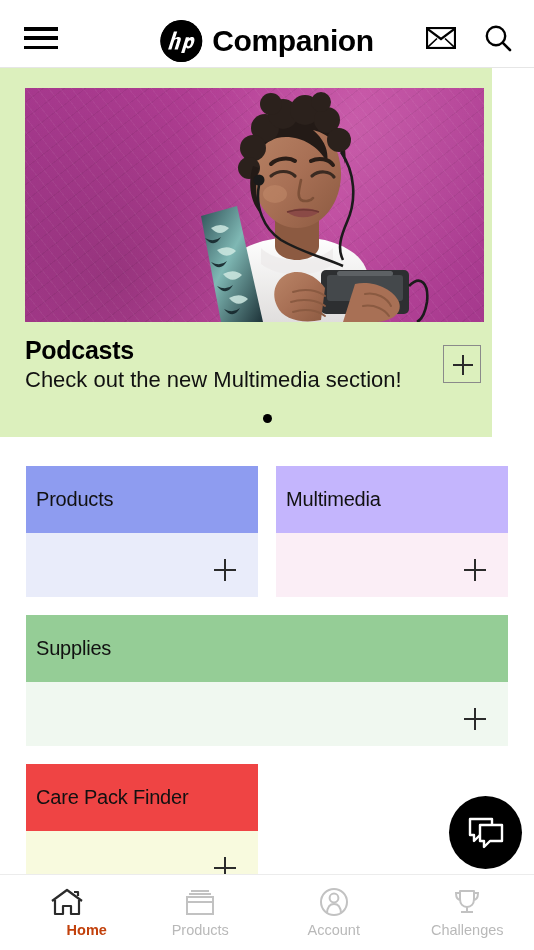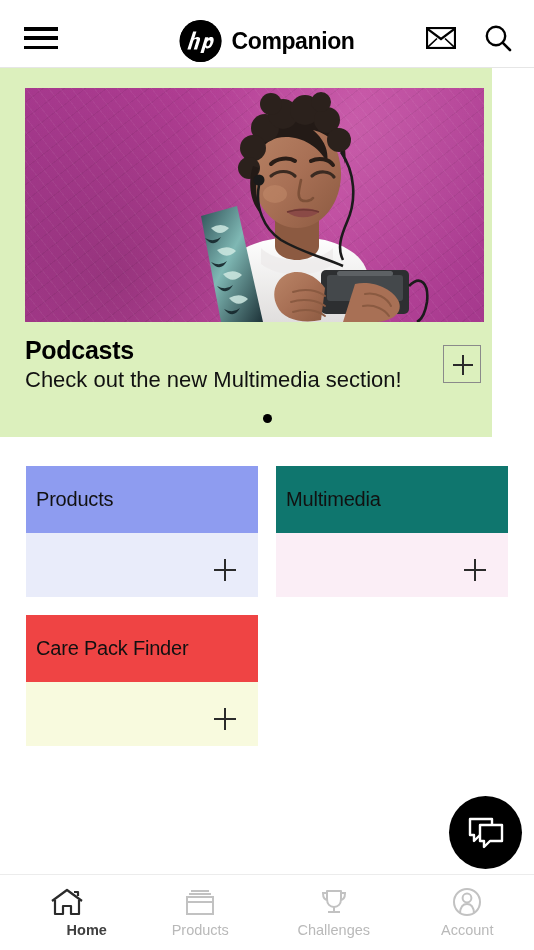--- a/index.html
+++ b/index.html
@@ -38,21 +38,21 @@
     display: flex; align-items: center; gap: 10px;
   }
   .hp-logo {
     width: 42px; height: 42px; border-radius: 50%;
     background: #000000;
     display: flex; align-items: center; justify-content: center;
     position: relative; overflow: hidden;
   }
   .hp-logo svg { display: block; }
   .brand-name {
-    font-size: 23px; font-weight: bold; color: #000000;
+    font-size: 30px; font-weight: bold; color: #000000;
     letter-spacing: -0.4px;
   }
   .header-icons {
     position: absolute; right: 22px; top: 24px;
     display: flex; align-items: center; gap: 28px;
   }
   .icon-btn { cursor: pointer; display: block; line-height: 0; }
   .header-rule {
     position: absolute; left: 0; top: 67px;
     width: 534px; height: 1px; background: #e6e6e6;
@@ -158,21 +158,21 @@
     border-top: 1px solid #ececec;
     display: flex; align-items: center;
     z-index: 30;
   }
   .nav-item {
     flex: 1; display: flex; flex-direction: column;
     align-items: center; justify-content: center; gap: 5px;
     cursor: pointer;
   }
   .nav-label { font-size: 14.5px; color: #b9b9b9; }
-  .nav-item.active .nav-label { color: #404040; font-weight: bold; margin-left: 40px; }
+  .nav-item.active .nav-label { color: #c2410c; font-weight: bold; margin-left: 40px; }
   .nav-icon { height: 30px; display: flex; align-items: center; justify-content: center; }
 </style>
 </head>
 <body>
 
 <div id="app">
 
   <div class="header">
     <div class="hamburger">
       <span></span>
@@ -325,29 +325,39 @@
     <div class="tile-row">
       <div class="tile half">
         <div class="tile-head" style="background: rgb(142, 156, 240);">
           <span class="tile-label">Products</span>
         </div>
         <div class="tile-body" style="background: rgb(233, 236, 250);">
           <span class="tile-plus"></span>
         </div>
       </div>
       <div class="tile half">
-        <div class="tile-head" style="background: #0f766e;">
+        <div class="tile-head" style="background: #c4b5fd;">
           <span class="tile-label">Multimedia</span>
         </div>
         <div class="tile-body" style="background: rgb(251, 238, 246);">
           <span class="tile-plus"></span>
         </div>
       </div>
     </div>
 
+    <div class="tile-row">
+      <div class="tile full">
+        <div class="tile-head" style="background: rgb(149, 205, 150);">
+          <span class="tile-label">Supplies</span>
+        </div>
+        <div class="tile-body" style="background: rgb(240, 248, 240);">
+          <span class="tile-plus"></span>
+        </div>
+      </div>
+    </div>
 
     <div class="tile-row">
       <div class="tile half">
         <div class="tile-head" style="background: #ef4444;">
           <span class="tile-label">Care Pack Finder</span>
         </div>
         <div class="tile-body" style="background: rgb(248, 250, 222);">
           <span class="tile-plus"></span>
         </div>
       </div>
@@ -377,40 +387,40 @@
     <div class="nav-item">
       <span class="nav-icon">
         <svg width="34" height="28" viewBox="0 0 34 28">
           <rect x="4" y="9" width="26" height="17" fill="none" stroke="#c2c2c2" stroke-width="2"></rect>
           <line x1="6" y1="6" x2="28" y2="6" stroke="#c2c2c2" stroke-width="2"></line>
           <line x1="8" y1="3" x2="26" y2="3" stroke="#c2c2c2" stroke-width="2"></line>
           <line x1="4" y1="14" x2="30" y2="14" stroke="#c2c2c2" stroke-width="2"></line>
         </svg>
       </span>
       <span class="nav-label">Products</span>
+    </div>
+
+    <div class="nav-item">
+      <span class="nav-icon">
+        <svg width="30" height="30" viewBox="0 0 30 30">
+          <circle cx="15" cy="15" r="13" fill="none" stroke="#c2c2c2" stroke-width="2"></circle>
+          <circle cx="15" cy="11" r="4.4" fill="none" stroke="#c2c2c2" stroke-width="2"></circle>
+          <path d="M8 26 C8.5 19 11 17 15 17 C19 17 21.5 19 22 26" fill="none" stroke="#c2c2c2" stroke-width="2"></path>
+        </svg>
+      </span>
+      <span class="nav-label">Account</span>
     </div>
 
     <div class="nav-item">
       <span class="nav-icon">
         <svg width="32" height="28" viewBox="0 0 32 28">
           <path d="M9 3 H23 V11 C23 16 20 19 16 19 C12 19 9 16 9 11 Z" fill="none" stroke="#c2c2c2" stroke-width="2" stroke-linejoin="round"></path>
           <path d="M9 5 H5 C5 10 7 12 10 12" fill="none" stroke="#c2c2c2" stroke-width="2"></path>
           <path d="M23 5 H27 C27 10 25 12 22 12" fill="none" stroke="#c2c2c2" stroke-width="2"></path>
           <line x1="16" y1="19" x2="16" y2="23" stroke="#c2c2c2" stroke-width="2"></line>
           <line x1="10" y1="24" x2="22" y2="24" stroke="#c2c2c2" stroke-width="2"></line>
         </svg>
       </span>
       <span class="nav-label">Challenges</span>
     </div>
-
-    <div class="nav-item">
-      <span class="nav-icon">
-        <svg width="30" height="30" viewBox="0 0 30 30">
-          <circle cx="15" cy="15" r="13" fill="none" stroke="#c2c2c2" stroke-width="2"></circle>
-          <circle cx="15" cy="11" r="4.4" fill="none" stroke="#c2c2c2" stroke-width="2"></circle>
-          <path d="M8 26 C8.5 19 11 17 15 17 C19 17 21.5 19 22 26" fill="none" stroke="#c2c2c2" stroke-width="2"></path>
-        </svg>
-      </span>
-      <span class="nav-label">Account</span>
-    </div>
   </div>
 
 </div>
 
 </body></html>

